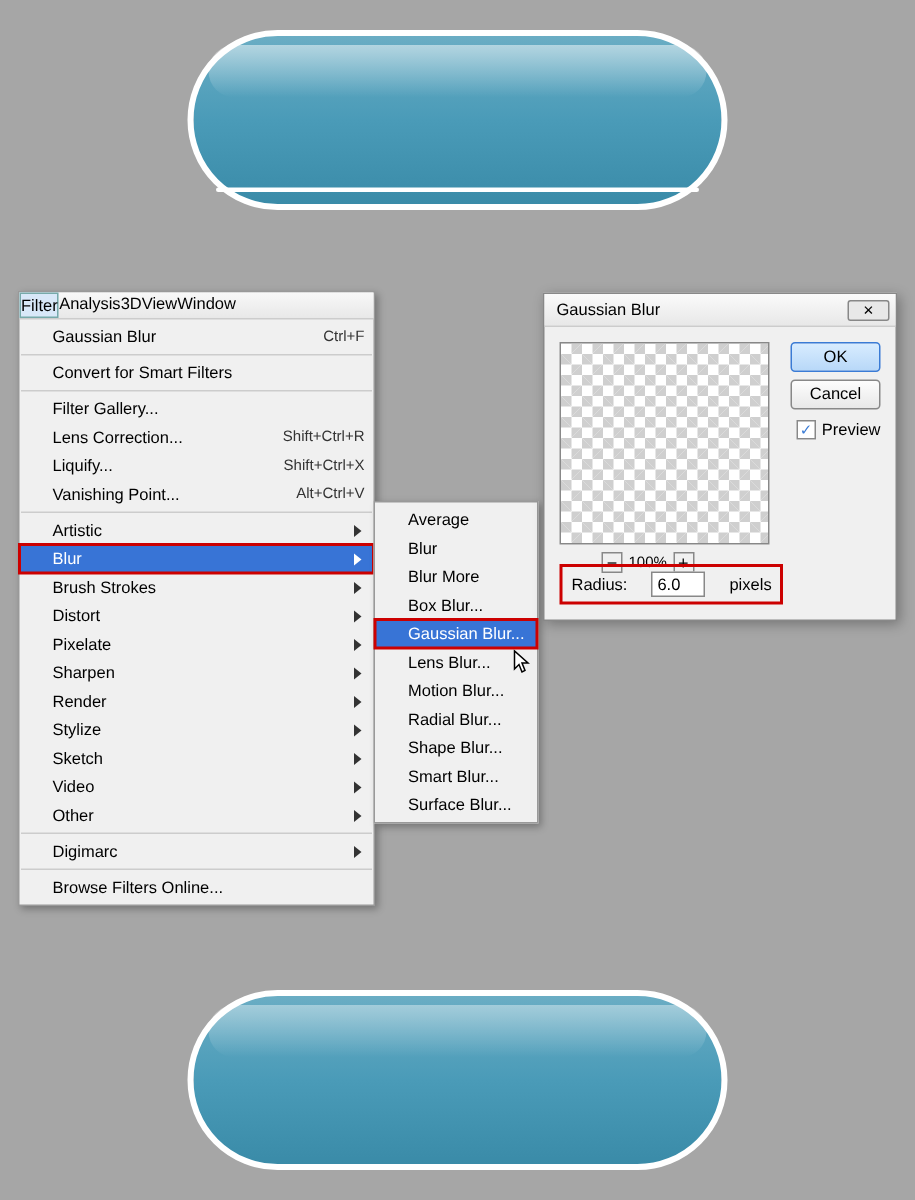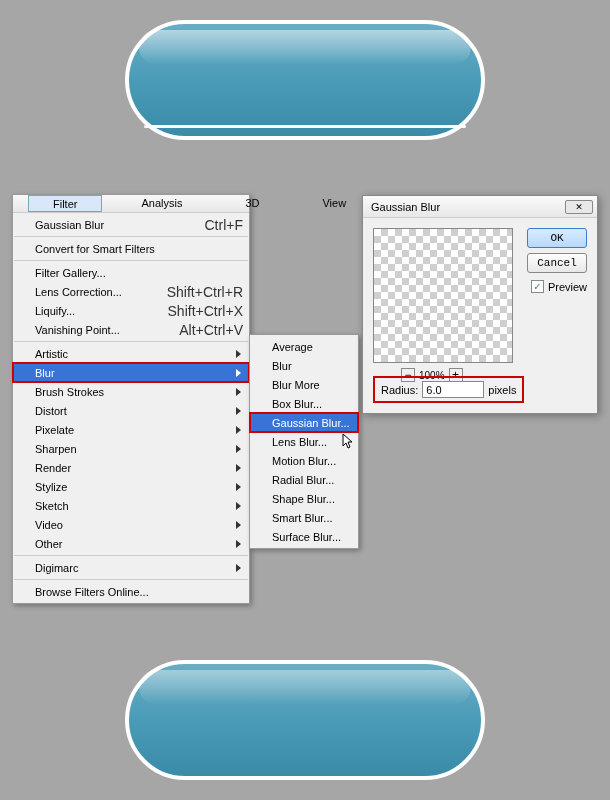--- a/index.html
+++ b/index.html
@@ -58,38 +58,37 @@
   border: 1px solid #999;
   box-shadow: 2px 2px 5px rgba(0,0,0,0.3);
 }
 .menubar {
   display: flex;
   background: linear-gradient(#f8f8f8,#e8e8e8);
   border-bottom: 1px solid #ccc;
   height: 18px;
 }
 .menubtn {
-  padding: 2px 24px;
+  padding: 2px 0;
   font-size: 11px;
-  margin-left: 15px;
 }
 .menubtn.active {
   background: #d8e8f8;
   border: 1px solid #7aa;
 }
 .menu-body { padding: 2px 0; }
 .mitem {
   display: flex;
   align-items: center;
   padding: 3px 6px 3px 22px;
   height: 19px;
   position: relative;
 }
 .mitem .label { flex: 1; }
-.mitem .shortcut { color: #333; font-size: 14px; }
+.mitem .shortcut { color: #333; font-size: 10px; }
 .sep {
   height: 1px;
   background: #ccc;
   margin: 2px 1px;
 }
 .arrow::after {
   content: '';
   position: absolute;
   right: 8px;
   top: 50%;
@@ -199,21 +198,20 @@
   right: 10px;
   width: 60px;
   height: 20px;
   border: 1px solid #888;
   border-radius: 3px;
   background: linear-gradient(#fdfdfd,#e8e8e8);
   display: flex;
   align-items: center;
   justify-content: center;
   font-size: 11px;
-  font-family: Liberation Mono, monospace;
 }
 .dbtn.ok { top: 10px; border: 1px solid #3a7bd5; background: linear-gradient(#d8ecff,#b8d8f8); }
 .dbtn.cancel { top: 35px; }
 .checkbox-row {
   position: absolute;
   right: 10px;
   top: 62px;
   display: flex;
   align-items: center;
   gap: 4px;
@@ -246,26 +244,26 @@
   justify-content: center;
   font-size: 12px;
   line-height: 1;
 }
 .radius-row {
   position: absolute;
   bottom: 10px;
   left: 10px;
   display: flex;
   align-items: center;
-  gap: 4px;
+  gap: 16px;
   border: 2px solid #c00;
   padding: 3px 6px;
 }
 .radius-input {
-  width: 62px;
+  width: 36px;
   height: 17px;
   border: 1px solid #888;
   background: #fff;
   padding: 0 3px;
   font-size: 11px;
   font-family: inherit;
 }
 </style>
 </head>
 <body>

